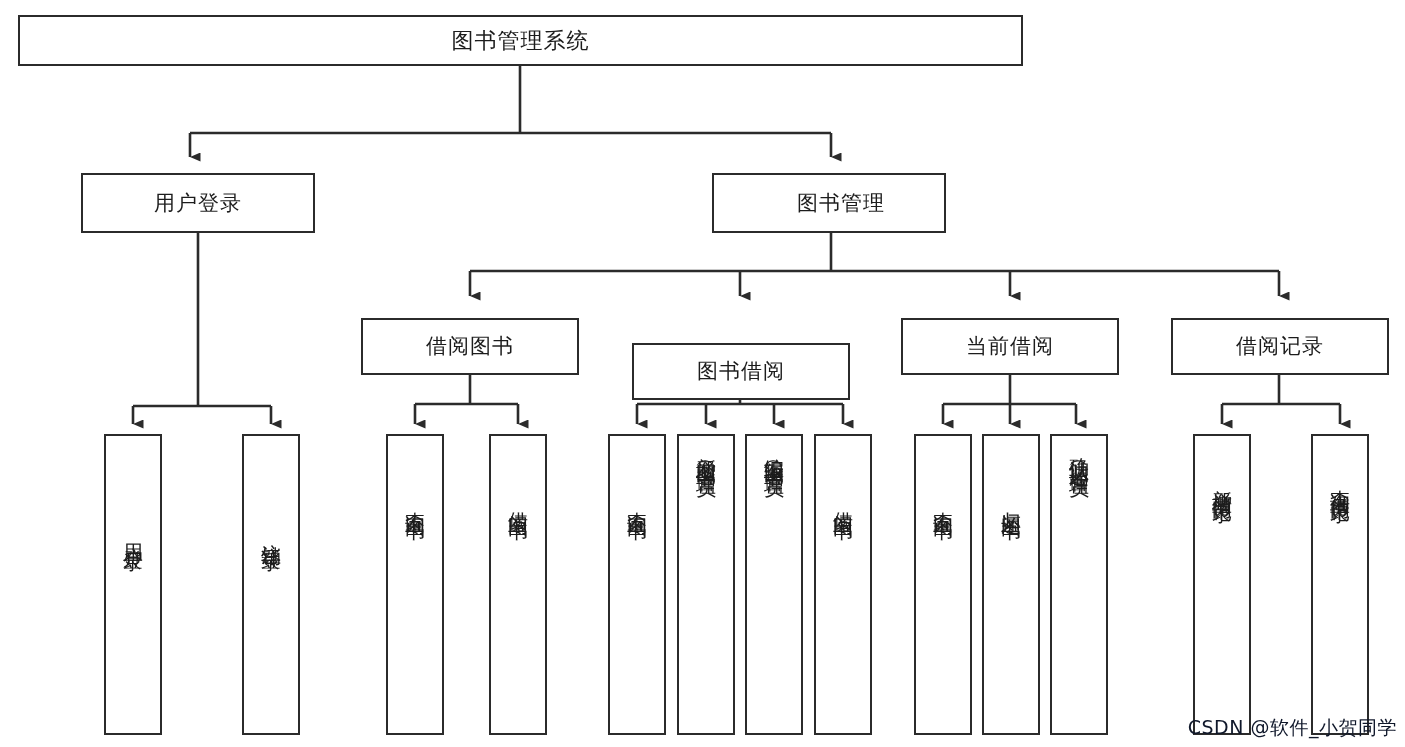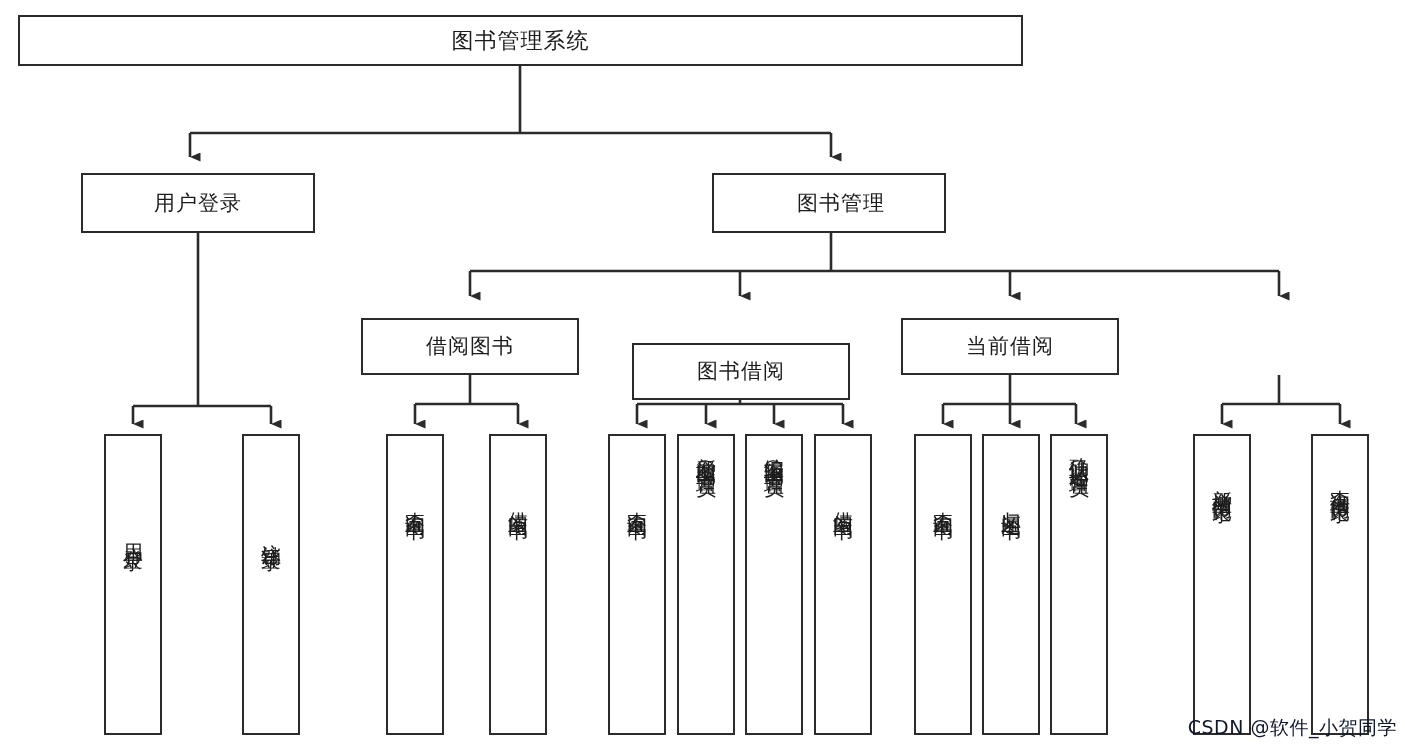--- a/index.html
+++ b/index.html
@@ -154,20 +154,23 @@
   </div>
 
   <div class="node" style="left:632px; top:318px; width:218px; height:57px;margin-top:25px;">
     <span class="label">图书借阅</span>
   </div>
 
   <div class="node" style="left:901px; top:318px; width:218px; height:57px;align-items:center;">
     <span class="label">当前借阅</span>
   </div>
 
+  <div class="node" style="left:1171px; top:318px; width:218px; height:57px;">
+    <span class="label">借阅记录</span>
+  </div>
 
   <div class="node vert offset-mid" style="left:104px; top:434px; width:58px; height:301px;">
     <span class="label">用户登录</span>
   </div>
 
   <div class="node vert offset-mid" style="left:242px; top:434px; width:58px; height:301px;">
     <span class="label">注销登录</span>
   </div>
 
   <div class="node vert offset-small" style="left:386px; top:434px; width:58px; height:301px;">

